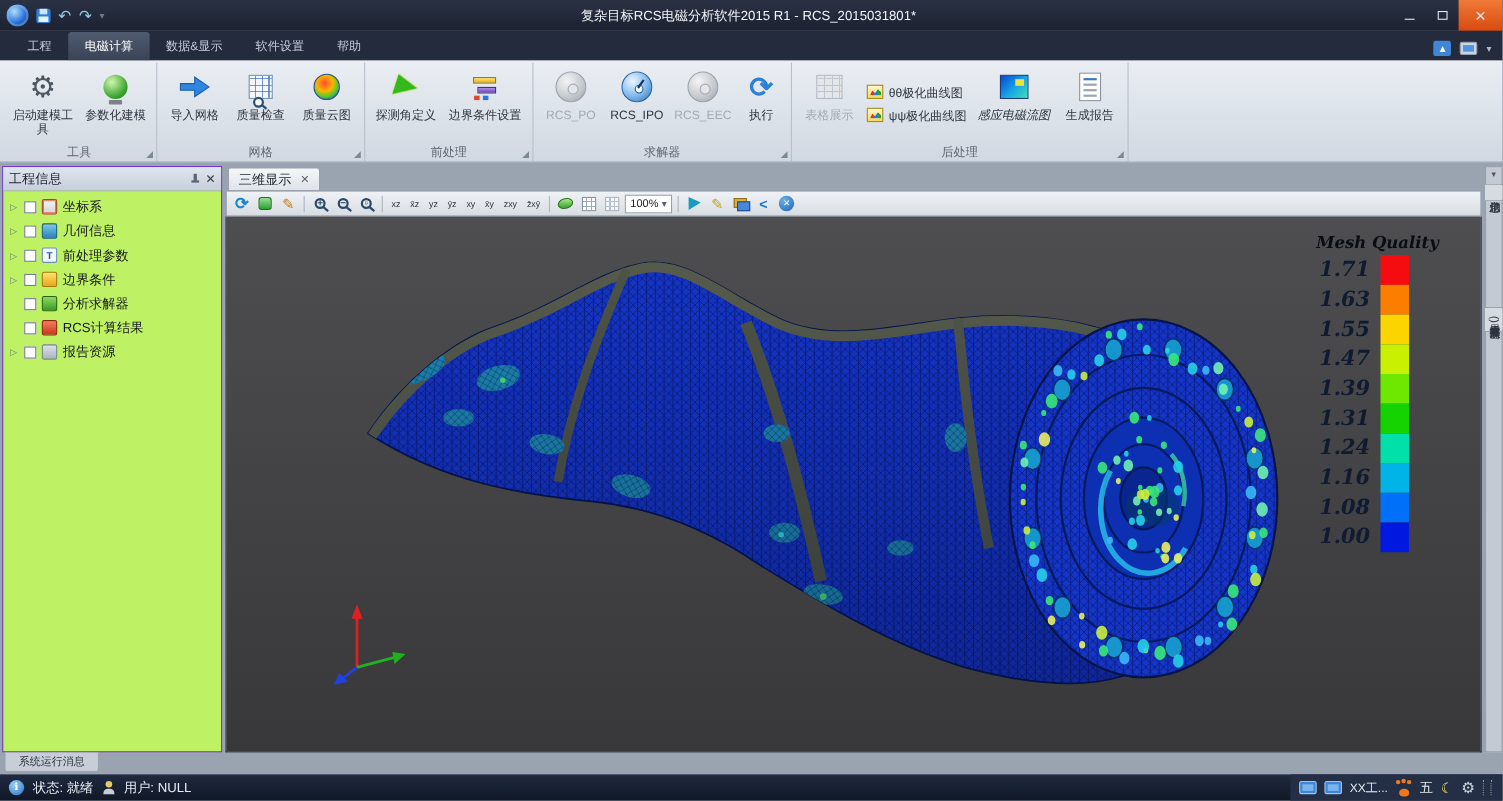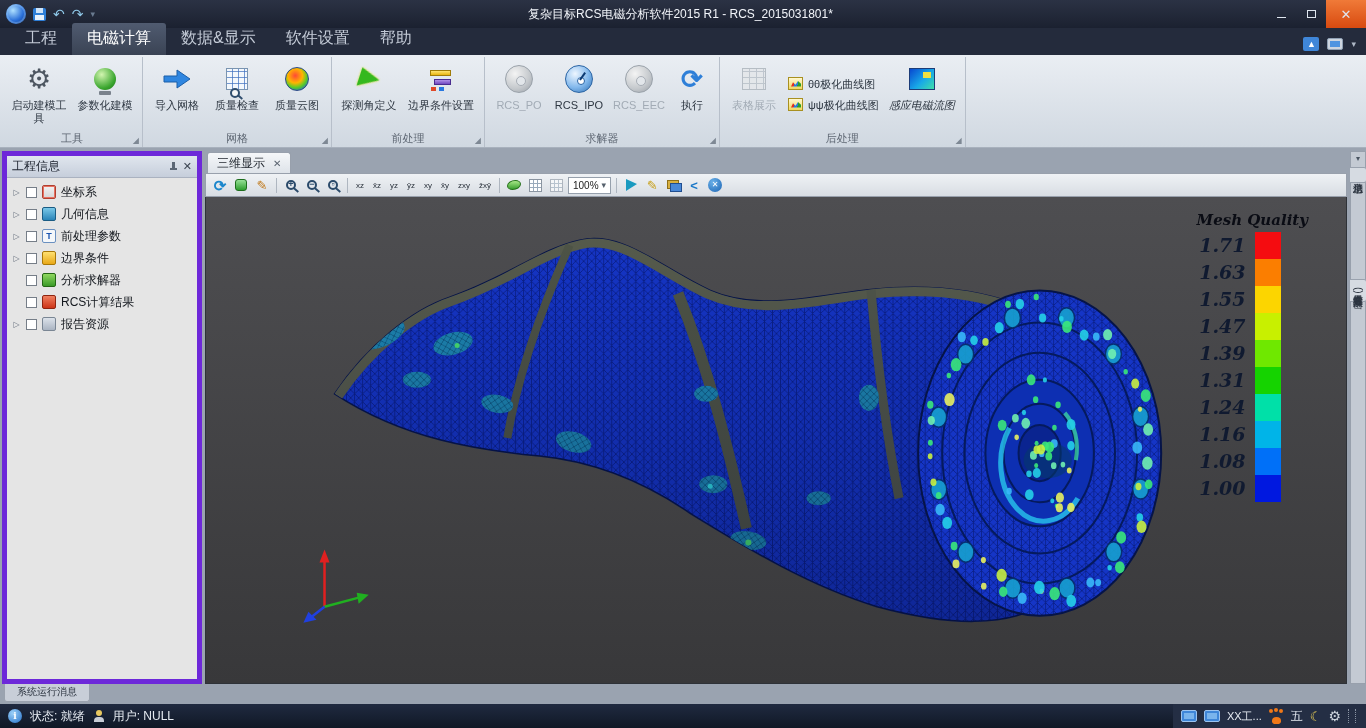--- a/index.html
+++ b/index.html
@@ -18,21 +18,21 @@
   .floppy::after { content:''; position:absolute; left:2px; bottom:1px; width:9px; height:5px; background:#e8f2fc; }
   .tb-title { flex:1; text-align:center; font-size:12px; color:#f2f5fa; }
   .win-controls { display:flex; height:100%; align-items:stretch; }
   .winbtn { width:30px; display:flex; align-items:center; justify-content:center; color:#dfe6ef; font-size:11px; }
   .winbtn .ming { width:9px; height:1px; background:#dfe6ef; display:block; margin-top:6px; }
   .winbtn .maxg { width:9px; height:8px; border:1px solid #dfe6ef; display:block; }
   .winbtn.close { background:linear-gradient(#f07a38,#d84a10); width:40px; font-size:13px; }
 
   
   .tabsrow { height:27px; background:#242b3c; display:flex; align-items:flex-end; padding-left:10px; flex:0 0 auto; }
-  .mtab { padding:5px 15px 6px; color:#c3cad6; font-size:16px; cursor:default; }
+  .mtab { padding:5px 15px 6px; color:#c3cad6; font-size:11px; cursor:default; }
   .mtab.active { background:linear-gradient(#505b70,#3a4354); color:#fff; border-radius:3px 3px 0 0; }
   .tabsrow-right { margin-left:auto; display:flex; align-items:center; gap:8px; padding:0 10px 4px 0; }
   .tr-ic1 { width:16px; height:14px; background:#3f86d8; border-radius:2px; color:#fff; font-size:9px; display:flex; align-items:center; justify-content:center; }
   .tr-ic2 { width:16px; height:12px; background:#cdd5df; border:1px solid #8fa0b4; border-radius:2px; position:relative; }
   .tr-ic2::after { content:''; position:absolute; inset:2px; background:#4f94e0; }
   .caret { color:#aeb8c6; font-size:9px; }
 
   
   .ribbon { height:93px; background:linear-gradient(#eaeef3,#d0d8e1); display:flex; padding:2px 2px 0 2px; flex:0 0 auto; border-bottom:1px solid #a8b1bd; }
   .rgroup { display:flex; flex-direction:column; border-right:1px solid #b7bfca; }
@@ -74,21 +74,21 @@
   .mini-chart { width:15px; height:13px; background:linear-gradient(#fff8d0,#f0d860); border:1px solid #a89020; position:relative; flex:0 0 auto; }
   .mini-chart::after { content:''; position:absolute; left:2px; bottom:2px; width:10px; height:6px;
     background:linear-gradient(100deg,#e03020 0 30%,#2878e0 30% 65%,#28a028 65%); clip-path:polygon(0 100%,20% 30%,45% 70%,70% 10%,100% 55%,100% 100%); }
   .induction-ic { width:26px; height:22px; border:1px solid #1c3c78; background:linear-gradient(135deg,#0848d0,#18a8e8 55%,#40e0a8); position:relative; }
   .induction-ic::after { content:''; position:absolute; right:3px; top:3px; width:8px; height:6px; background:#f0e040; }
   .report-ic { width:20px; height:26px; background:#fdfdfd; border:1px solid #8a94a0; position:relative; }
   .report-ic::before { content:''; position:absolute; left:3px; top:4px; right:3px; height:2px; background:#3878c8; box-shadow:0 5px 0 #9aa6b4,0 10px 0 #9aa6b4,0 15px 0 #9aa6b4; }
 
   
   .main { flex:1; display:flex; padding:3px 0 0 2px; gap:3px; min-height:0; }
-  .left-panel { width:200px; background:#e5e5e5; border:5px solid #6d28d9; display:flex; flex-direction:column; flex:0 0 auto; }
+  .left-panel { width:200px; background:#bef264; border:1px solid #6d28d9; display:flex; flex-direction:column; flex:0 0 auto; }
   .lp-header { height:22px; background:linear-gradient(#e0e6ee,#c6cedb); border-bottom:1px solid #aab2c0; display:flex; align-items:center; gap:4px; padding:0 5px; color:#1e2430; }
   .lp-title { flex:1; font-size:12px; }
   .pin-ic { width:12px; height:12px; position:relative; }
   .pin-ic::before { content:''; position:absolute; left:5px; top:1px; width:3px; height:7px; background:#5a6675; }
   .pin-ic::after { content:''; position:absolute; left:3px; top:7px; width:7px; height:2px; background:#5a6675; box-shadow:0 3px 0 -1px #5a6675; }
   .lp-close { font-size:11px; color:#3a4450; }
   .tree { padding-top:3px; }
   .trow { display:flex; align-items:center; height:22px; padding-left:5px; gap:5px; color:#14181e; }
   .expander { width:9px; font-size:8px; color:#6a7380; text-align:center; }
   .cbx { width:11px; height:11px; border:1px solid #767e88; background:#fff; flex:0 0 auto; }
@@ -312,20 +312,26 @@
           <div class="sbtn">
             <span class="mini-chart"></span>
             <span>ψψ极化曲线图</span>
           </div>
         </div>
         <div class="rbtn" style="width:76px;font-style:italic;">
           <span class="ico">
               <span class="induction-ic"></span>
             </span>
           <span>感应电磁流图</span>
+        </div>
+        <div class="rbtn narrow">
+          <span class="ico">
+              <span class="report-ic"></span>
+            </span>
+          <span>生成报告</span>
         </div>
       </div>
       <div class="rgroup-label"><span>后处理</span><span class="gl-arrow">◢</span></div>
     </div>
   </div>
 
   <div class="main">
 
     <div class="left-panel">
       <div class="lp-header">

